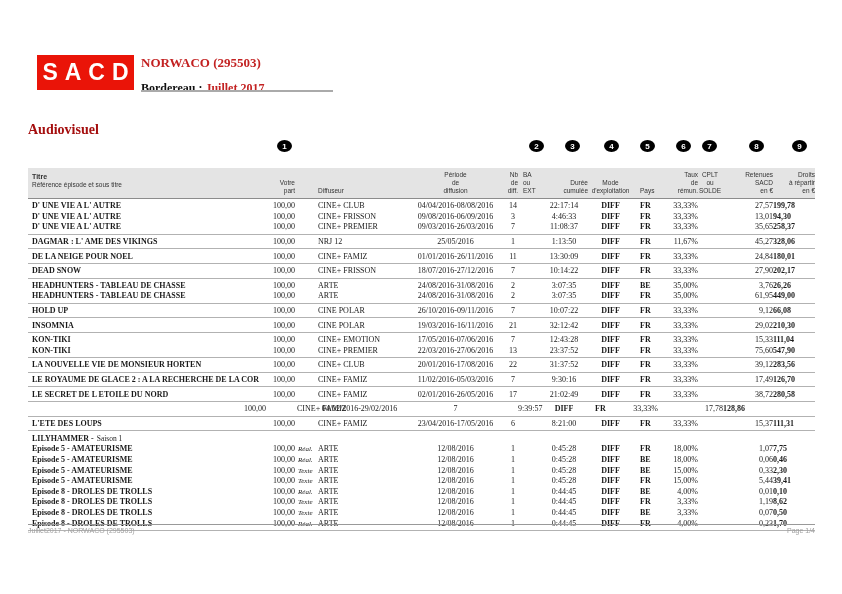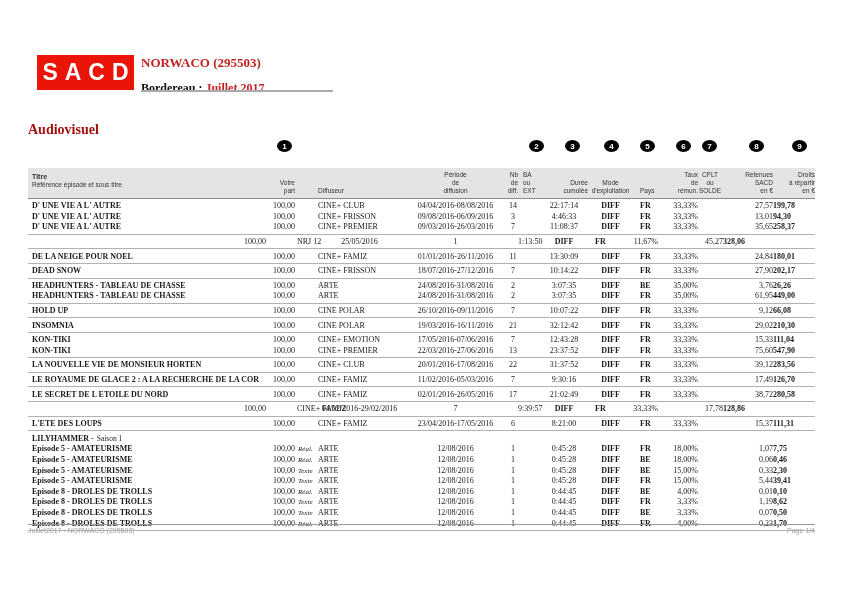--- a/index.html
+++ b/index.html
@@ -196,20 +196,21 @@
           <span class="cell c-dur">11:08:37</span>
           <span class="cell c-mode">DIFF</span>
           <span class="cell c-pays">FR</span>
           <span class="cell c-taux">33,33%</span>
           <span class="cell c-cplt"></span>
           <span class="cell c-ret">35,65</span>
           <span class="cell c-dro">258,37</span>
         </div>
         <div class="sep"></div>
         <div class="row bold-title">
+          <span class="cell c-title">DAGMAR : L' AME DES VIKINGS</span>
           <span class="cell c-part">100,00</span>
           <span class="cell c-role"></span>
           <span class="cell c-dif">NRJ 12</span>
           <span class="cell c-per">25/05/2016</span>
           <span class="cell c-nb">1</span>
           <span class="cell c-ba"></span>
           <span class="cell c-dur">1:13:50</span>
           <span class="cell c-mode">DIFF</span>
           <span class="cell c-pays">FR</span>
           <span class="cell c-taux">11,67%</span>

